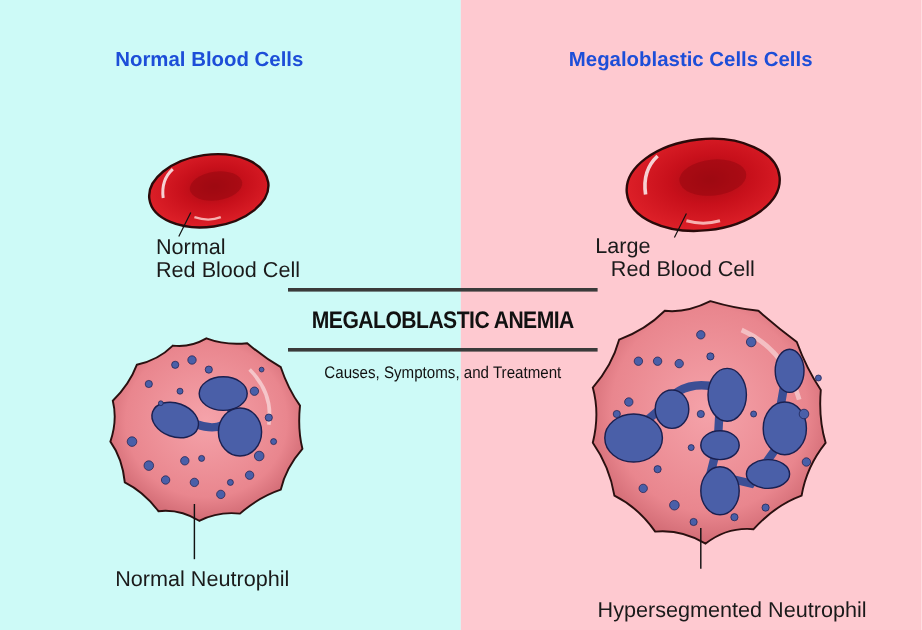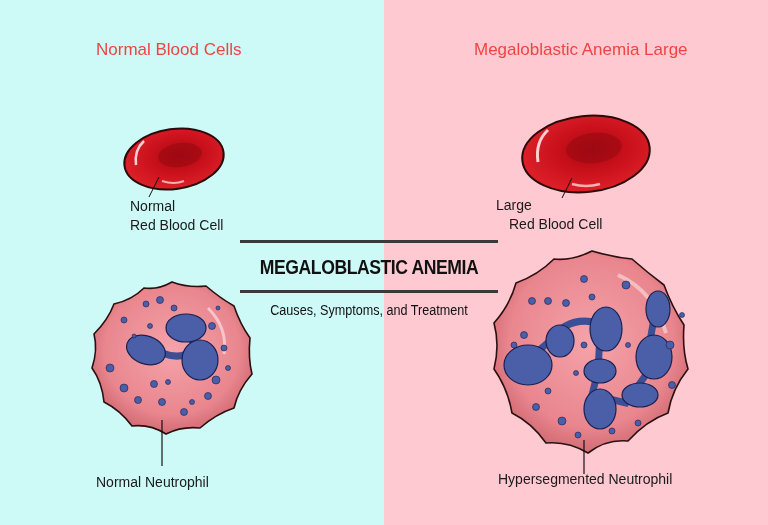--- a/index.html
+++ b/index.html
@@ -1,34 +1,34 @@
 <!DOCTYPE html>
 <html><head>
 <meta charset="utf-8">
 <style>
   html, body { margin:0; padding:0; }
   body { width:768px; height:525px; position:relative; overflow:hidden; font-family:"Liberation Sans", sans-serif; }
   .half { position:absolute; top:0; height:525px; width:384px; }
   .left { left:0; background:#cdfaf7; }
   .right { left:384px; background:#fec9d0; }
-  .heading { position:absolute; top:40px; font-weight:normal; font-size:17px; color:#ef4444; white-space:nowrap; }
-  .label { position:absolute; font-size:14px; color:#1a1a1a; line-height:19px; white-space:nowrap; }
+  .heading { position:absolute; top:40px; font-weight:bold; font-size:17px; color:#1d4ed8; white-space:nowrap; }
+  .label { position:absolute; font-size:18px; color:#1a1a1a; line-height:19px; white-space:nowrap; }
   .center-title { position:absolute; left:240px; width:258px; top:256px; text-align:center; font-weight:bold; font-size:20px; letter-spacing:-0.5px; color:#111; font-family:"Liberation Sans", sans-serif; transform:scaleX(0.88); }
   .center-sub { position:absolute; left:240px; width:258px; top:302px; text-align:center; font-size:14px; color:#111; transform:scaleX(0.9); }
   .rule { position:absolute; left:240px; width:258px; height:3px; background:#3a3a3a; }
   svg { position:absolute; overflow:visible; }
 </style>
 </head>
 <body>
 
 <div class="half left"></div>
 <div class="half right"></div>
 
 <div class="heading" style="left:96px;">Normal Blood Cells</div>
-<div class="heading" style="left:474px;">Megaloblastic Anemia Large</div>
+<div class="heading" style="left:474px;">Megaloblastic Cells Cells</div>
 
 <svg style="left:122px;top:125px;" width="104" height="68" viewBox="0 0 104 68">
   <defs>
     <radialGradient id="rbc1" cx="55%" cy="45%" r="60%">
       <stop offset="0%" stop-color="#a50a12"></stop>
       <stop offset="45%" stop-color="#c8101b"></stop>
       <stop offset="100%" stop-color="#e0222a"></stop>
     </radialGradient>
   </defs>
   <ellipse cx="52" cy="34" rx="50" ry="30" transform="rotate(-8 52 34)" fill="url(#rbc1)" stroke="#2a0a0a" stroke-width="2"></ellipse>
@@ -151,13 +151,13 @@
     <circle cx="26" cy="100" r="3"></circle>
       <circle cx="96" cy="100" r="3"></circle>
       <circle cx="88" cy="128" r="2.5"></circle>
     <circle cx="140" cy="100" r="2.5"></circle>
       <circle cx="60" cy="146" r="3"></circle>
   </g>
 </svg>
 <svg style="left:582px;top:440px;" width="4" height="36">
     <line x1="2" y1="0" x2="2" y2="34" stroke="#111" stroke-width="1.2"></line>
   </svg>
-<div class="label" style="left:498px;top:470px;">Hypersegmented Neutrophil</div>
+<div class="label" style="left:498px;top:499px;">Hypersegmented Neutrophil</div>
 
 </body></html>

